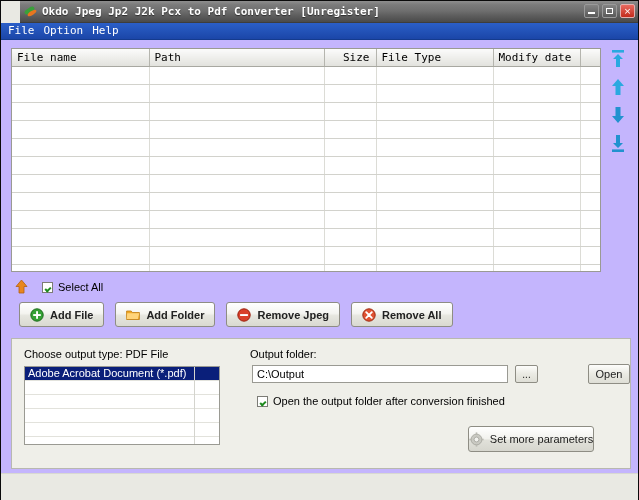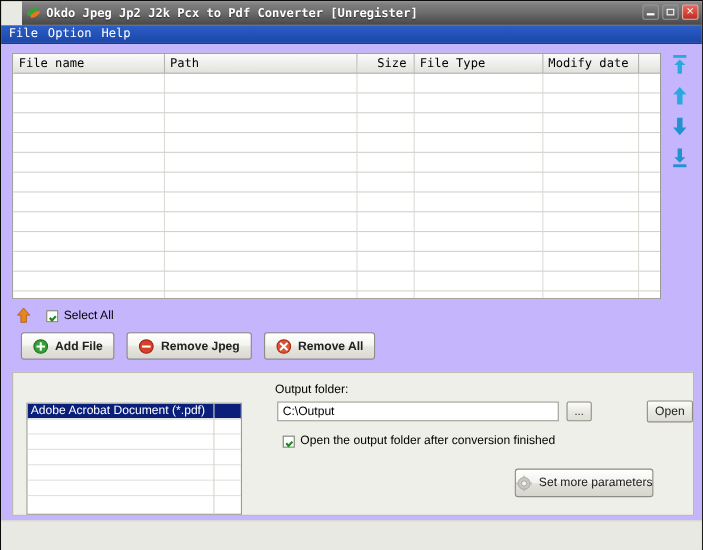--- a/index.html
+++ b/index.html
@@ -139,21 +139,21 @@
   }
 
   
   .groupbox{
     position:absolute;left:10px;top:298px;width:620px;height:131px;
     box-sizing:border-box;border:1px solid #b8b8b0;background:#efefe9;
   }
   .gb-inner{position:relative;width:100%;height:100%;}
   .out-label{position:absolute;left:12px;top:9px;font-size:11px;color:#000;white-space:nowrap;}
   .typelist{
-    position:absolute;left:12px;top:27px;width:196px;height:102px;
+    position:absolute;left:12px;top:27px;width:196px;height:79px;
     box-sizing:border-box;border:1px solid #9a9a93;background:#fff;overflow:hidden;
   }
   .tl-col{position:absolute;left:169px;top:0;bottom:0;width:1px;background:#d4d4ce;}
   .tl-row{height:14px;border-bottom:1px solid #e2e2dc;box-sizing:border-box;}
   .tl-row.sel{background:#0a1f7a;color:#fff;}
   .tl-row .txt{padding-left:3px;font-size:11px;line-height:13px;white-space:nowrap;}
 
   .of-label{position:absolute;left:238px;top:9px;font-size:11px;color:#000;}
   .of-input{
     position:absolute;left:240px;top:26px;width:256px;height:18px;
@@ -381,20 +381,29 @@
             <circle cx="7" cy="7" r="6.2" fill="#35a135" stroke="#1d6b1d" stroke-width="1"></circle>
             <rect x="6.1" y="3.2" width="1.9" height="7.6" fill="#fff"></rect>
             <rect x="3.2" y="6.1" width="7.6" height="1.9" fill="#fff"></rect>
           </svg>
         </span>
         <span>Add File</span>
       </div>
       <div class="xbtn">
         <span class="ic">
           <svg width="14" height="14" viewBox="0 0 14 14">
+            <path d="M0.6 3 h4.6 l1.1 1.5 h7.1 v7 h-12.8 z" fill="#f0a826" stroke="#c07c10" stroke-width="0.8"></path>
+            <path d="M1.2 5.3 h12 l-1.3 5.6 h-11.2 z" fill="#ffd47a"></path>
+          </svg>
+        </span>
+        <span>Add Folder</span>
+      </div>
+      <div class="xbtn">
+        <span class="ic">
+          <svg width="14" height="14" viewBox="0 0 14 14">
             <circle cx="7" cy="7" r="6.2" fill="#d9402a" stroke="#99200f" stroke-width="1"></circle>
             <rect x="3.1" y="6.1" width="7.8" height="1.9" fill="#fff"></rect>
           </svg>
         </span>
         <span>Remove Jpeg</span>
       </div>
       <div class="xbtn">
         <span class="ic">
           <svg width="14" height="14" viewBox="0 0 14 14">
             <circle cx="7" cy="7" r="6.2" fill="#e05232" stroke="#9e2a12" stroke-width="1"></circle>
@@ -409,20 +418,21 @@
       <span class="convert-icon">
         <span class="cs1"></span>
           <span class="cs2"></span>
       </span>
       <span>Convert</span>
     </div>
 
     <div class="groupbox">
       <div class="gb-inner">
 
+        <div class="out-label">Choose output type:  PDF File</div>
 
         <div class="typelist">
           <div class="tl-col"></div>
           <div class="tl-row sel">
             <div class="txt">Adobe Acrobat Document (*.pdf)</div>
           </div>
           <div class="tl-row"></div>
           <div class="tl-row"></div>
           <div class="tl-row"></div>
           <div class="tl-row"></div>

